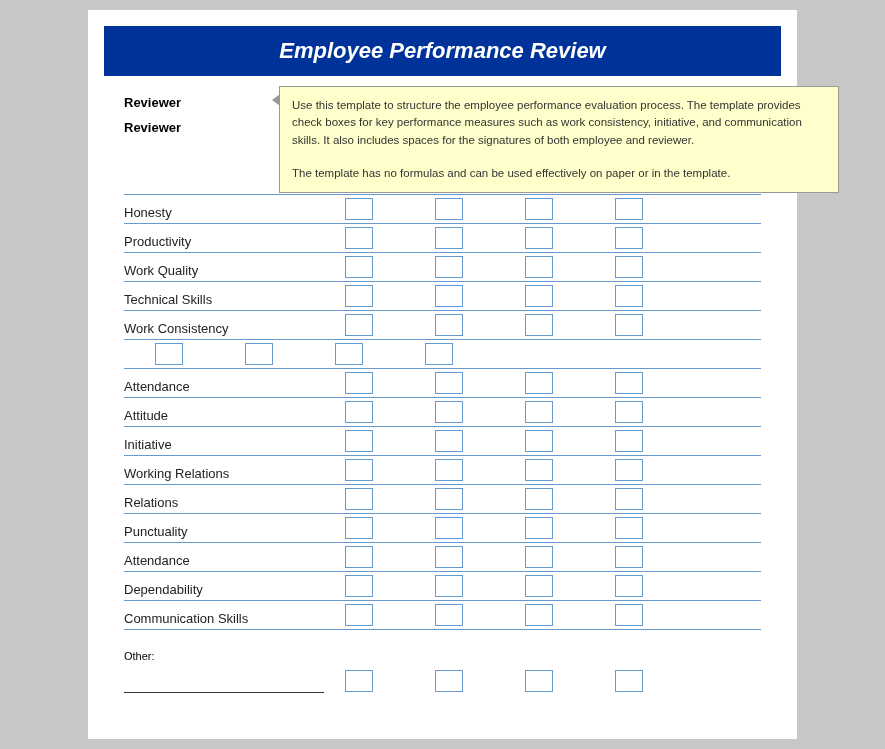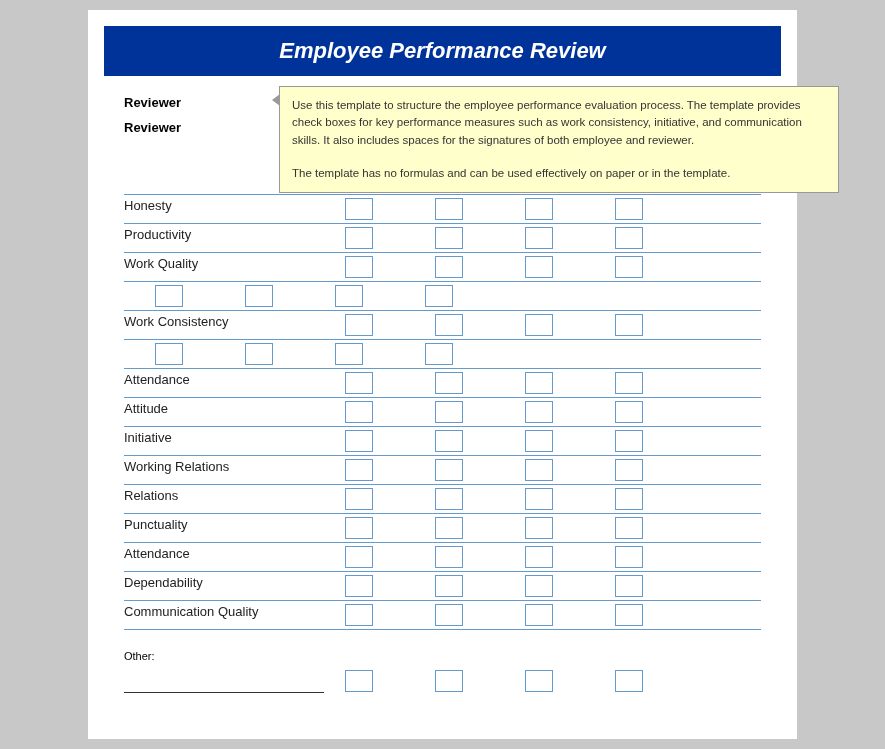--- a/index.html
+++ b/index.html
@@ -114,21 +114,21 @@
       text-align: center;
       font-weight: bold;
       font-size: 13px;
     }
     .criteria-section {
       display: flex;
       flex-direction: column;
     }
     .criteria-row {
       display: flex;
-      align-items: flex-start;
+      align-items: flex-end;
       border-top: 1px solid #6699cc;
     }
     .criteria-row:last-child {
       border-bottom: 1px solid #6699cc;
     }
     .criteria-label {
       width: 190px;
       font-size: 13px;
       padding: 3px 5px 3px 0;
       color: #222;
@@ -276,20 +276,21 @@
             </div>
             <div class="checkbox-cell">
               <div class="checkbox"></div>
             </div>
             <div class="checkbox-cell">
               <div class="checkbox"></div>
             </div>
           </div>
         </div>
         <div class="criteria-row">
+          <div class="criteria-label">Technical Skills</div>
           <div class="checkboxes">
             <div class="checkbox-cell">
               <div class="checkbox"></div>
             </div>
             <div class="checkbox-cell">
               <div class="checkbox"></div>
             </div>
             <div class="checkbox-cell">
               <div class="checkbox"></div>
             </div>
@@ -461,21 +462,21 @@
             </div>
             <div class="checkbox-cell">
               <div class="checkbox"></div>
             </div>
             <div class="checkbox-cell">
               <div class="checkbox"></div>
             </div>
           </div>
         </div>
         <div class="criteria-row">
-          <div class="criteria-label">Communication Quality</div>
+          <div class="criteria-label">Communication Skills</div>
           <div class="checkboxes">
             <div class="checkbox-cell">
               <div class="checkbox"></div>
             </div>
             <div class="checkbox-cell">
               <div class="checkbox"></div>
             </div>
             <div class="checkbox-cell">
               <div class="checkbox"></div>
             </div>

